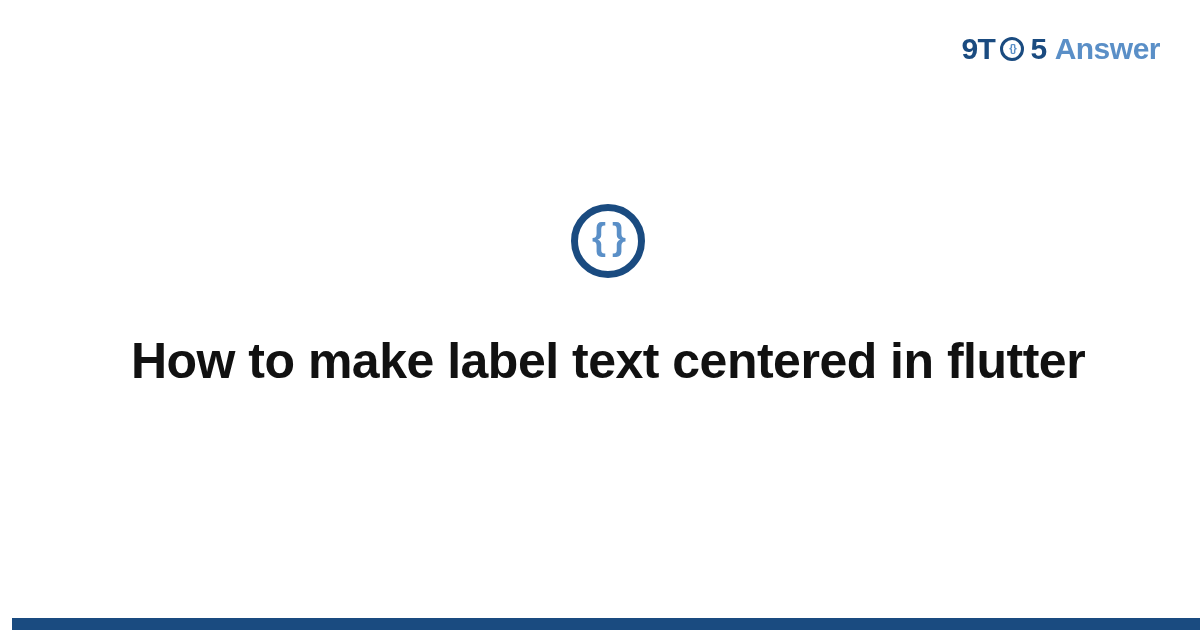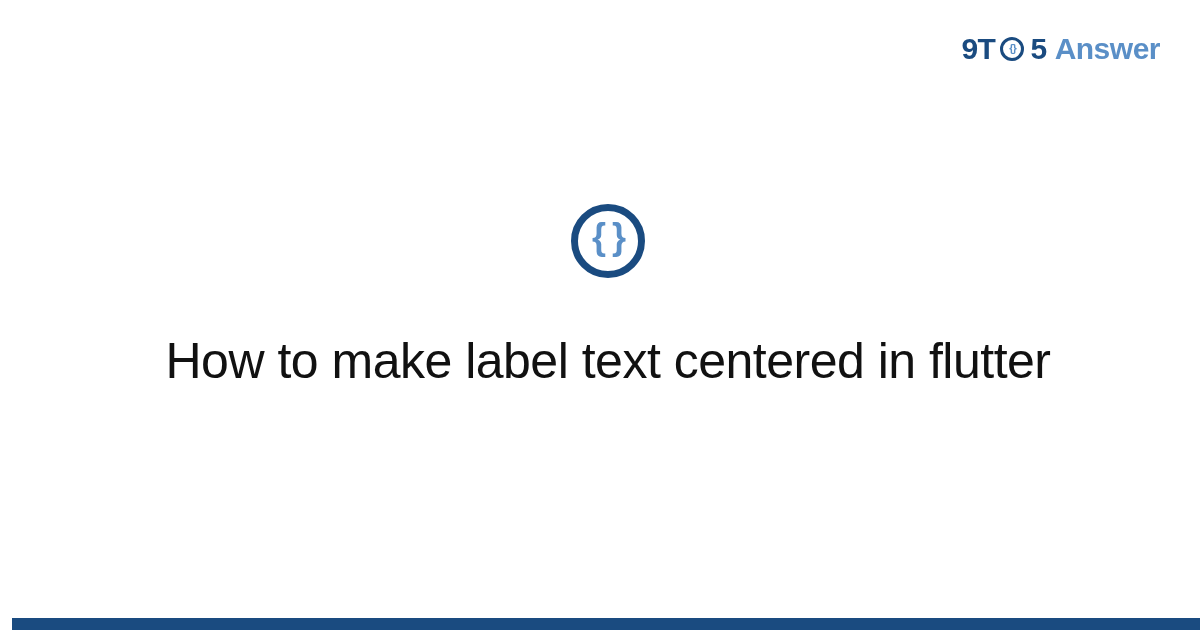--- a/index.html
+++ b/index.html
@@ -65,21 +65,21 @@
     .logo-icon span {
       color: #5a8fc7;
       font-size: 36px;
       font-weight: 700;
       letter-spacing: -2px;
       line-height: 1;
       margin-top: -3px;
     }
     .title {
       font-size: 50px;
-      font-weight: 400;
+      font-weight: 700;
       color: #111111;
       text-align: center;
       line-height: 1.25;
       max-width: 1000px;
       letter-spacing: -0.5px;
     }
     .bottom-bar {
       position: absolute;
       left: 0; right: 0; bottom: 0;
       height: 16px;

